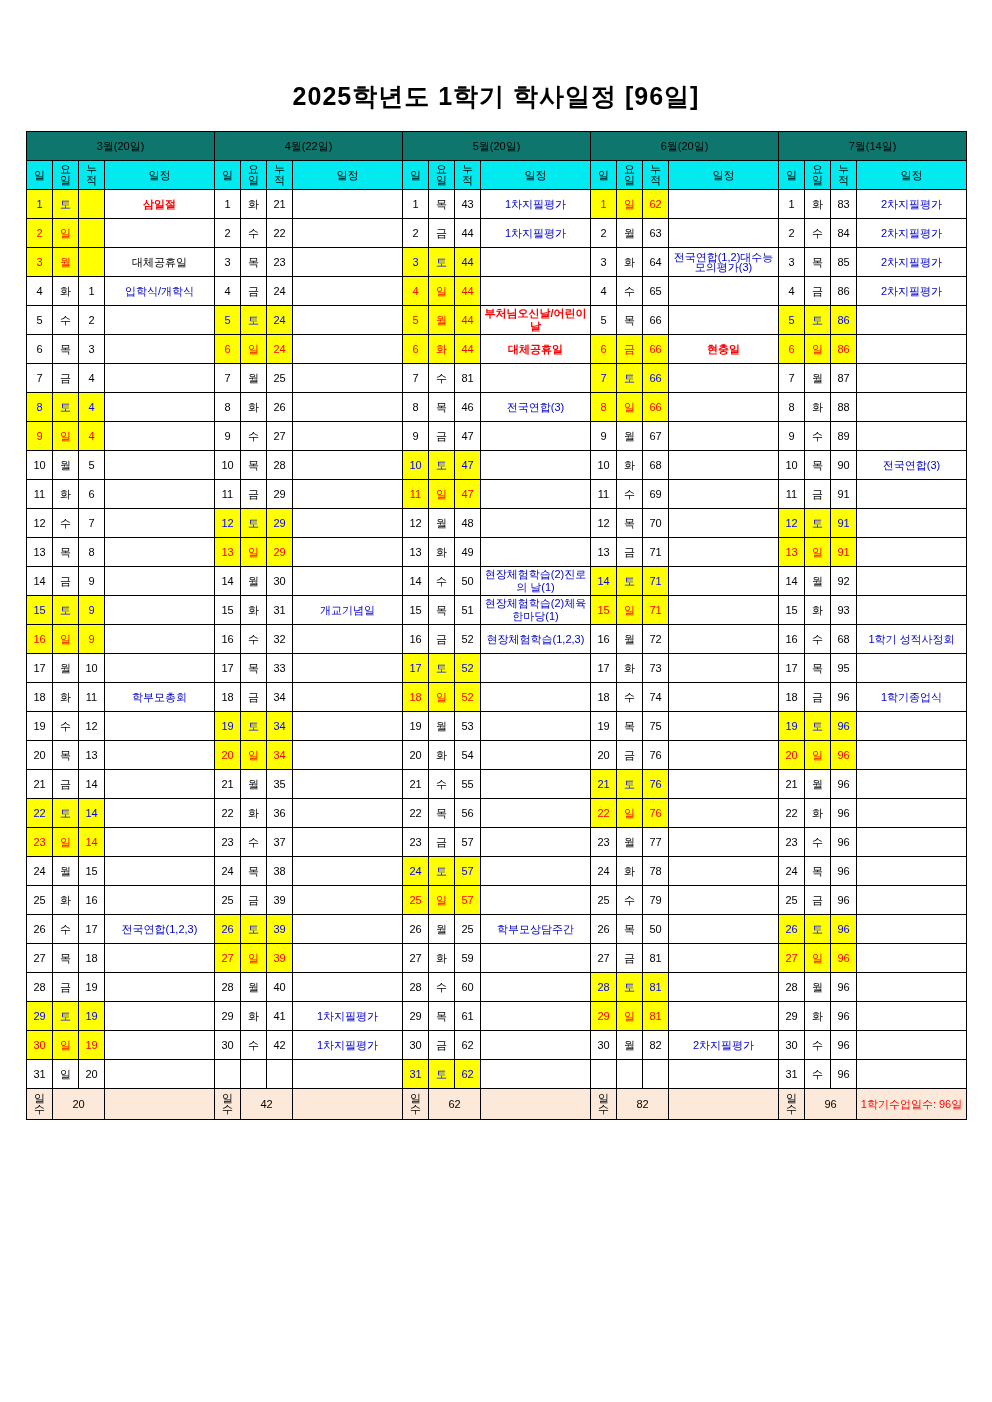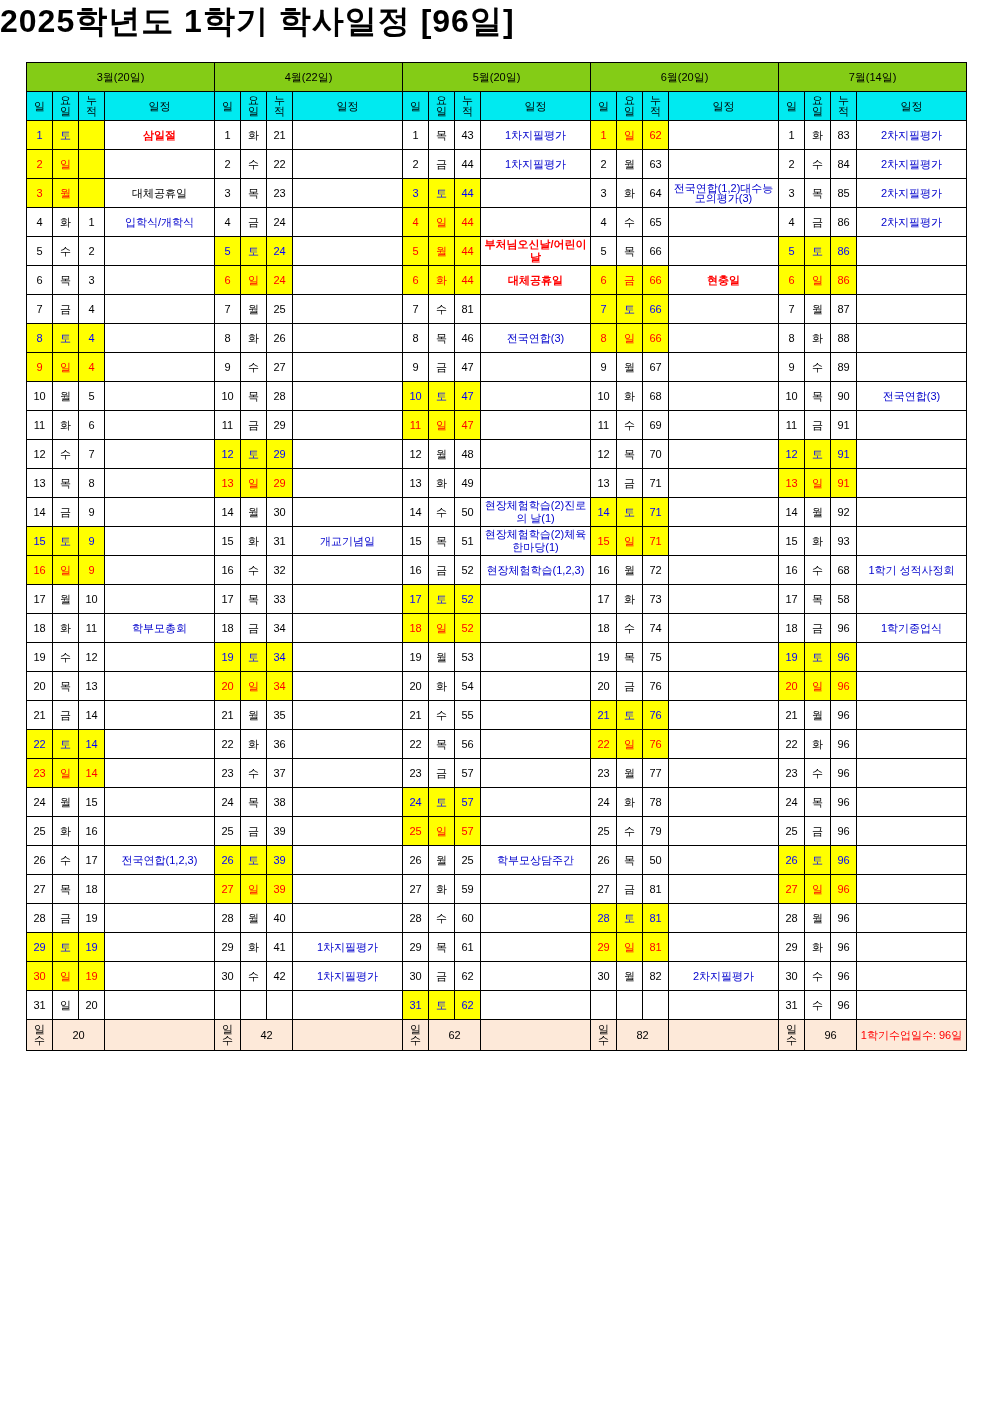--- a/index.html
+++ b/index.html
@@ -3,23 +3,25 @@
 <meta charset="utf-8">
 <style>
   html,body{margin:0;padding:0;}
   body{
     width:992px;height:1402px;
     background:#ffffff;
     font-family:"Liberation Sans","DejaVu Sans",sans-serif;
     color:#000;
   }
   #page-title{
-    font-size:32px;
+    text-align:center;
+    font-size:25px;
     font-weight:bold;
     letter-spacing:1px;
+    margin-top:80px;
     margin-bottom:18px;
   }
   .cal-wrap{
     width:940px;
     margin:0 auto;
   }
   table.cal{
     border-collapse:collapse;
     width:940px;
     table-layout:fixed;
@@ -33,21 +35,21 @@
     height:28px;
     font-weight:normal;
   }
   
   col.c-day{width:26px;}
   col.c-wd{width:26px;}
   col.c-cum{width:26px;}
   col.c-ev{width:110px;}
 
   th.month-head{
-    background:#84cc16;
+    background:#0f766e;
     font-size:14px;
     font-weight:bold;
     height:26px;
   }
   th.sub-head{
     background:#00eaf0;
     font-size:10.5px;
     height:30px;
     line-height:11px;
   }
@@ -545,21 +547,21 @@
           <td class="sat hl">17</td>
           <td class="sat hl">토</td>
           <td class="sat hl">52</td>
           <td class="ev"></td>
           <td class="">17</td>
           <td class="">화</td>
           <td class="">73</td>
           <td class="ev"></td>
           <td class="">17</td>
           <td class="">목</td>
-          <td class="">58</td>
+          <td class="">95</td>
           <td class="ev"></td>
         </tr>
         <tr>
           <td class="">18</td>
           <td class="">화</td>
           <td class="">11</td>
           <td class="ev">학부모총회</td>
           <td class="">18</td>
           <td class="">금</td>
           <td class="">34</td>

